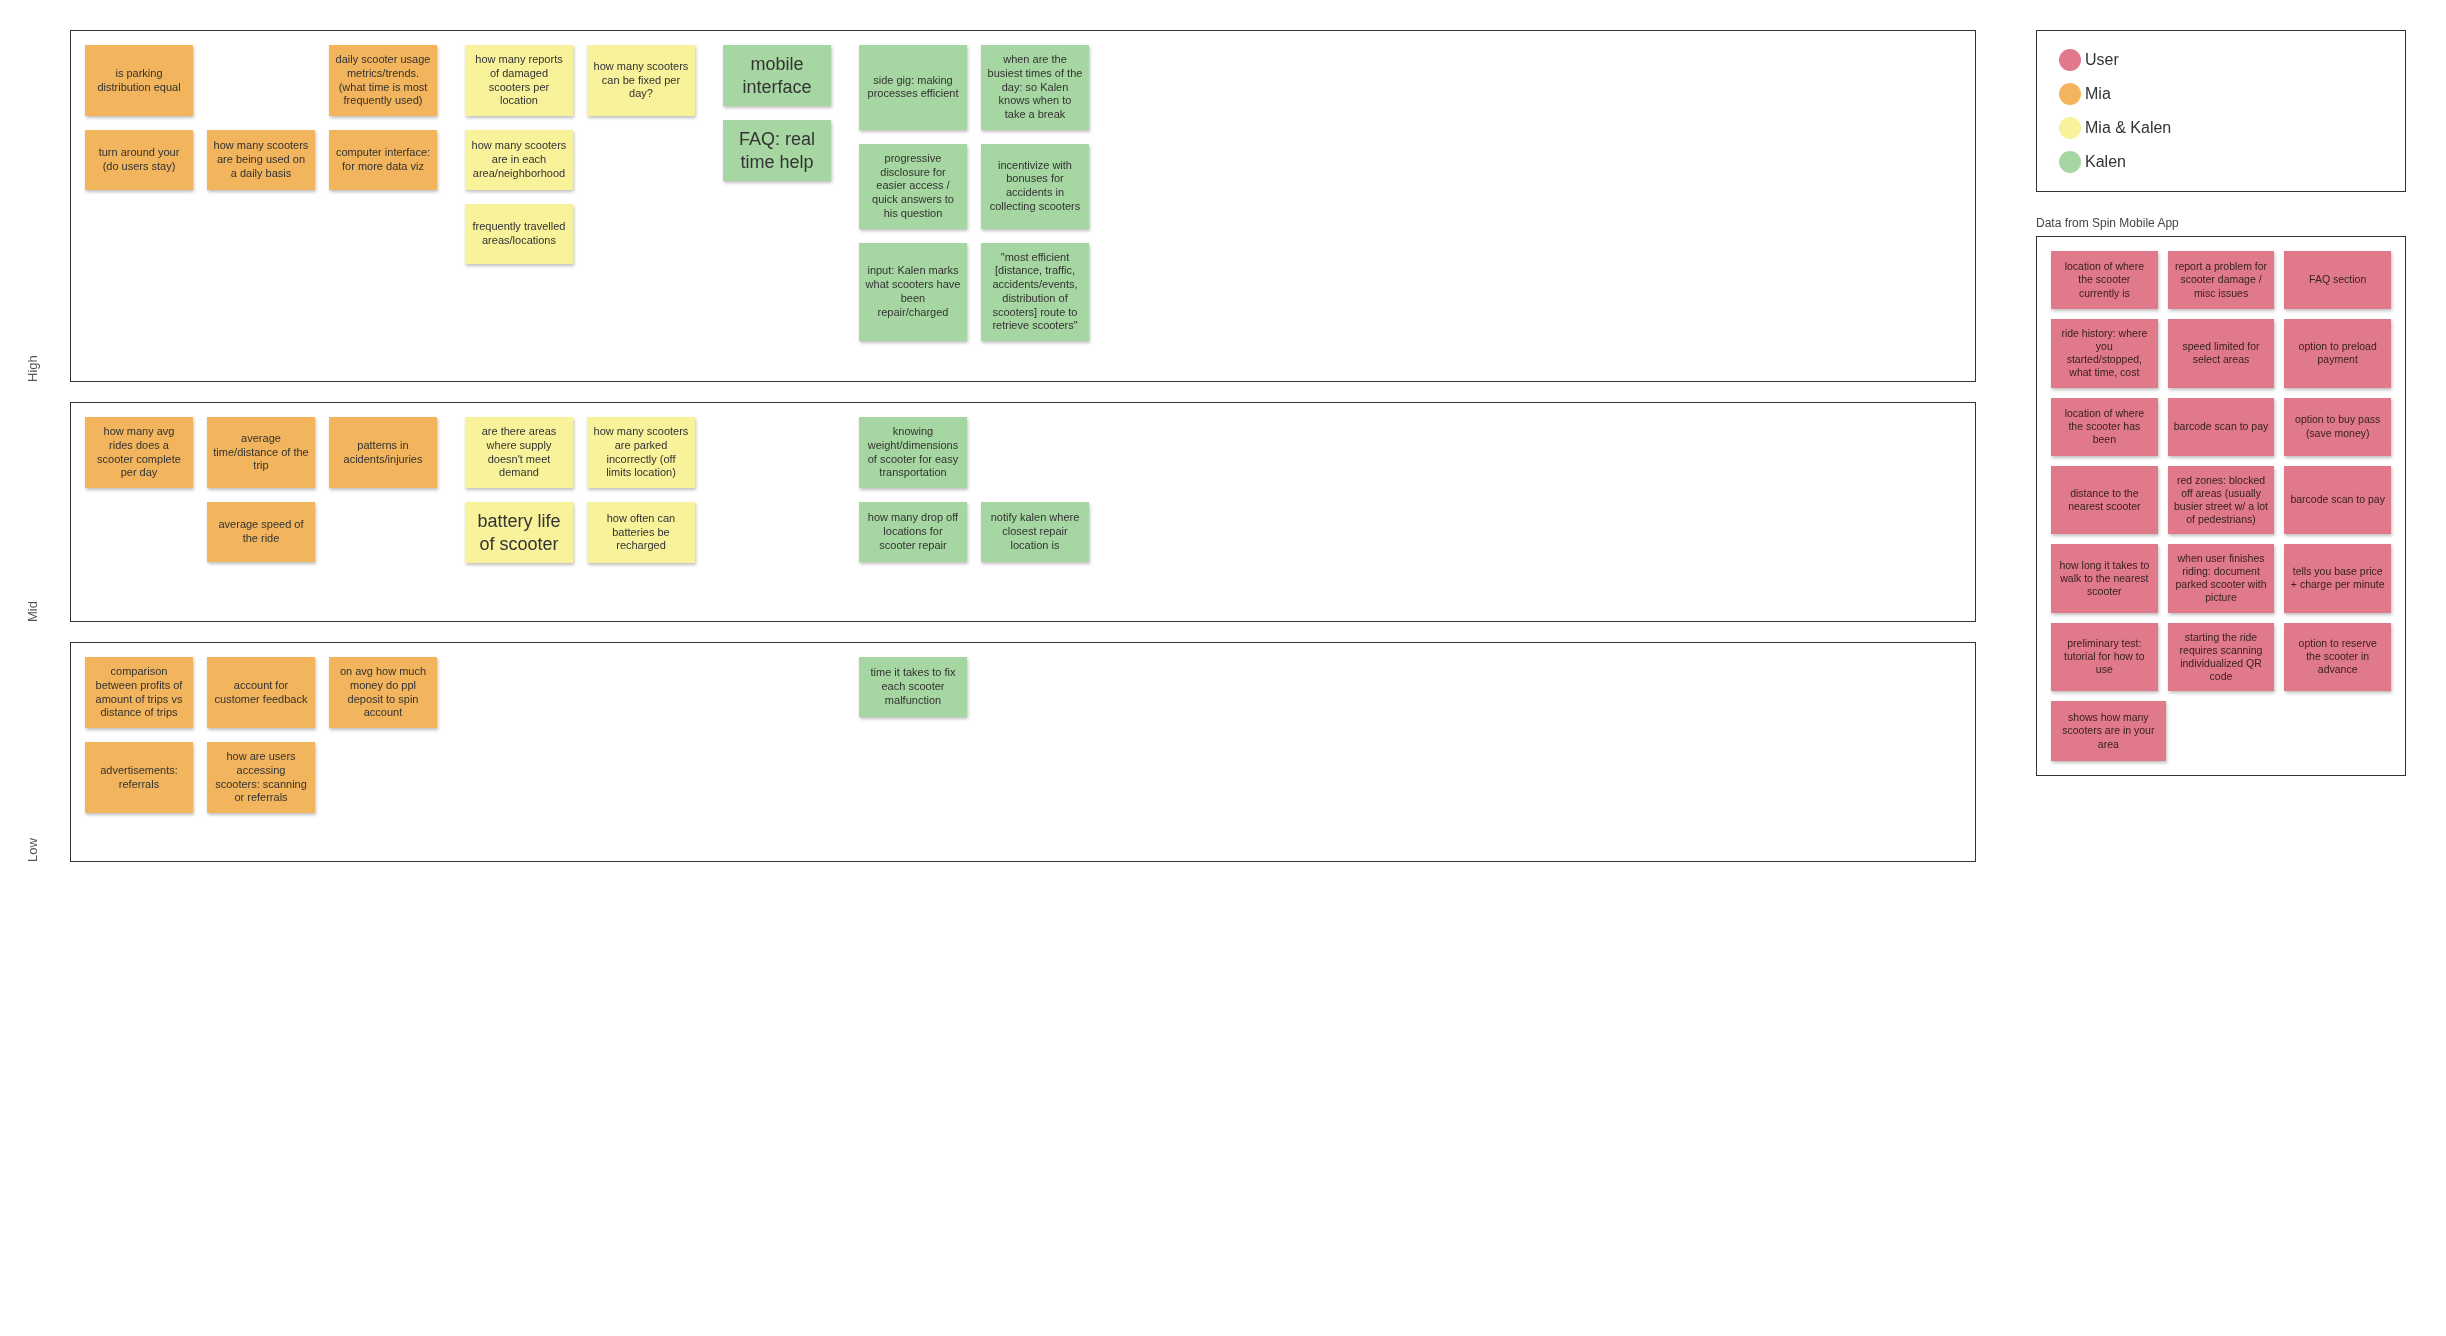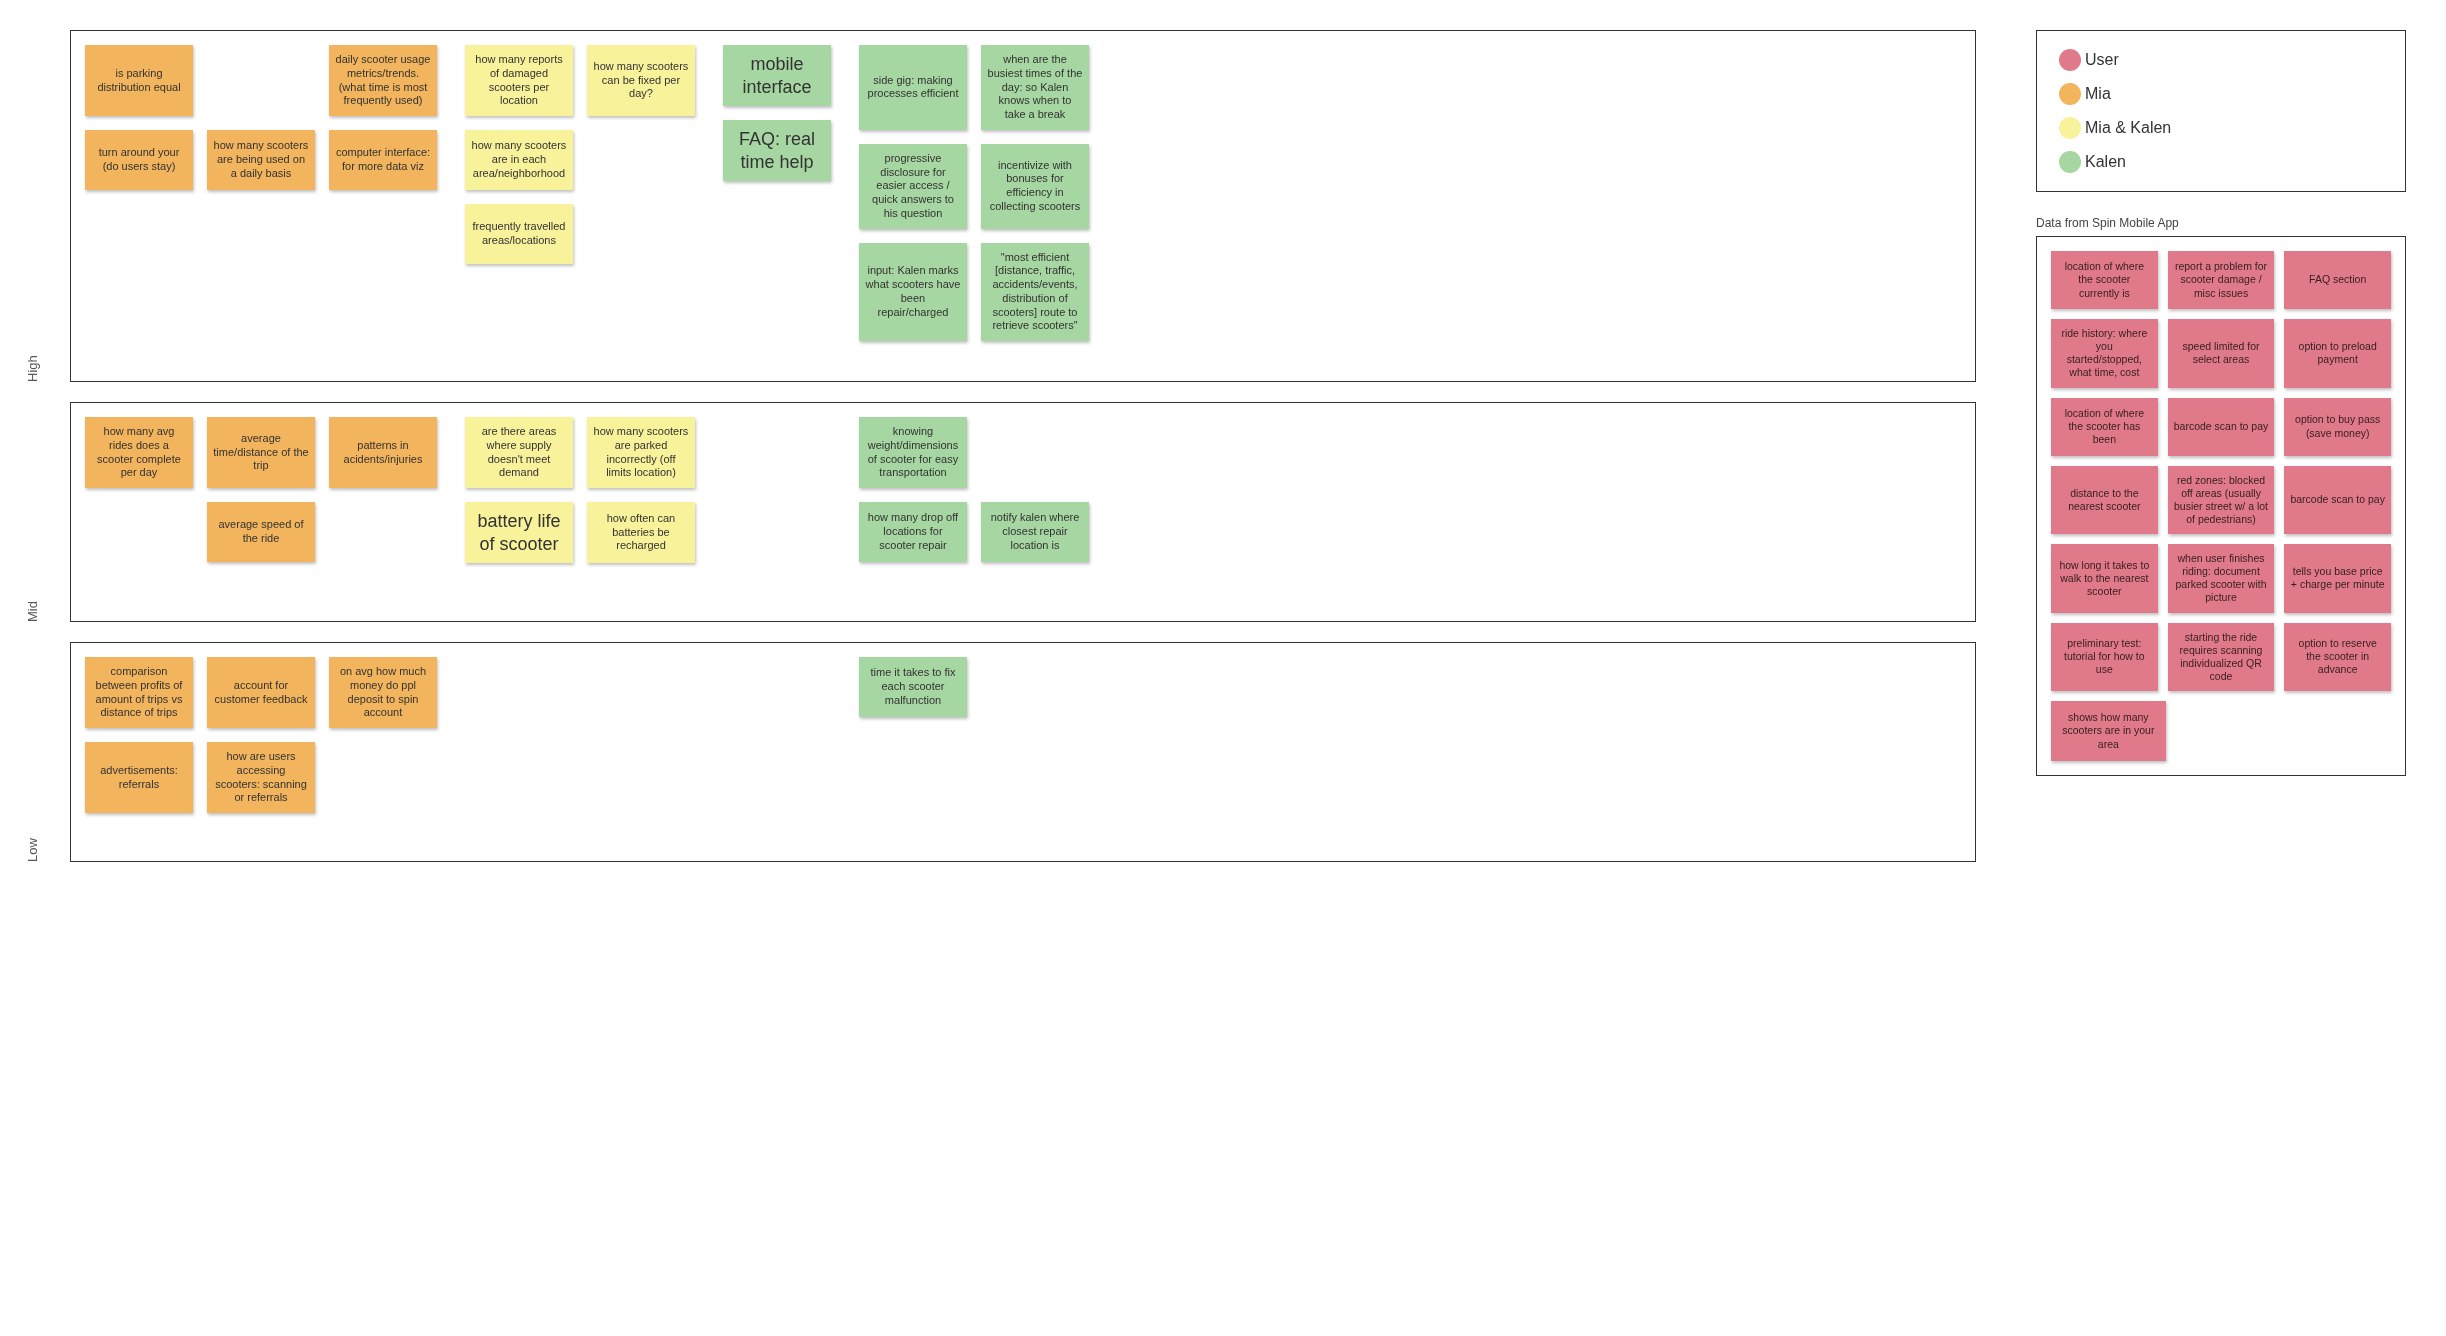--- a/index.html
+++ b/index.html
@@ -155,21 +155,21 @@
             <div class="sticky c-kalen big">FAQ: real time help</div>
           </div>
 
           <div class="note-col">
             <div class="note-row">
               <div class="sticky c-kalen">side gig: making processes efficient</div>
               <div class="sticky c-kalen">when are the busiest times of the day: so Kalen knows when to take a break</div>
             </div>
             <div class="note-row">
               <div class="sticky c-kalen">progressive disclosure for easier access / quick answers to his question</div>
-              <div class="sticky c-kalen">incentivize with bonuses for efficiency in collecting scooters</div>
+              <div class="sticky c-kalen">incentivize with bonuses for accidents in collecting scooters</div>
             </div>
             <div class="note-row">
               <div class="sticky c-kalen">input: Kalen marks what scooters have been repair/charged</div>
               <div class="sticky c-kalen">"most efficient [distance, traffic, accidents/events, distribution of scooters] route to retrieve scooters"</div>
             </div>
           </div>
         </div>
       </div>
     </div>
 

